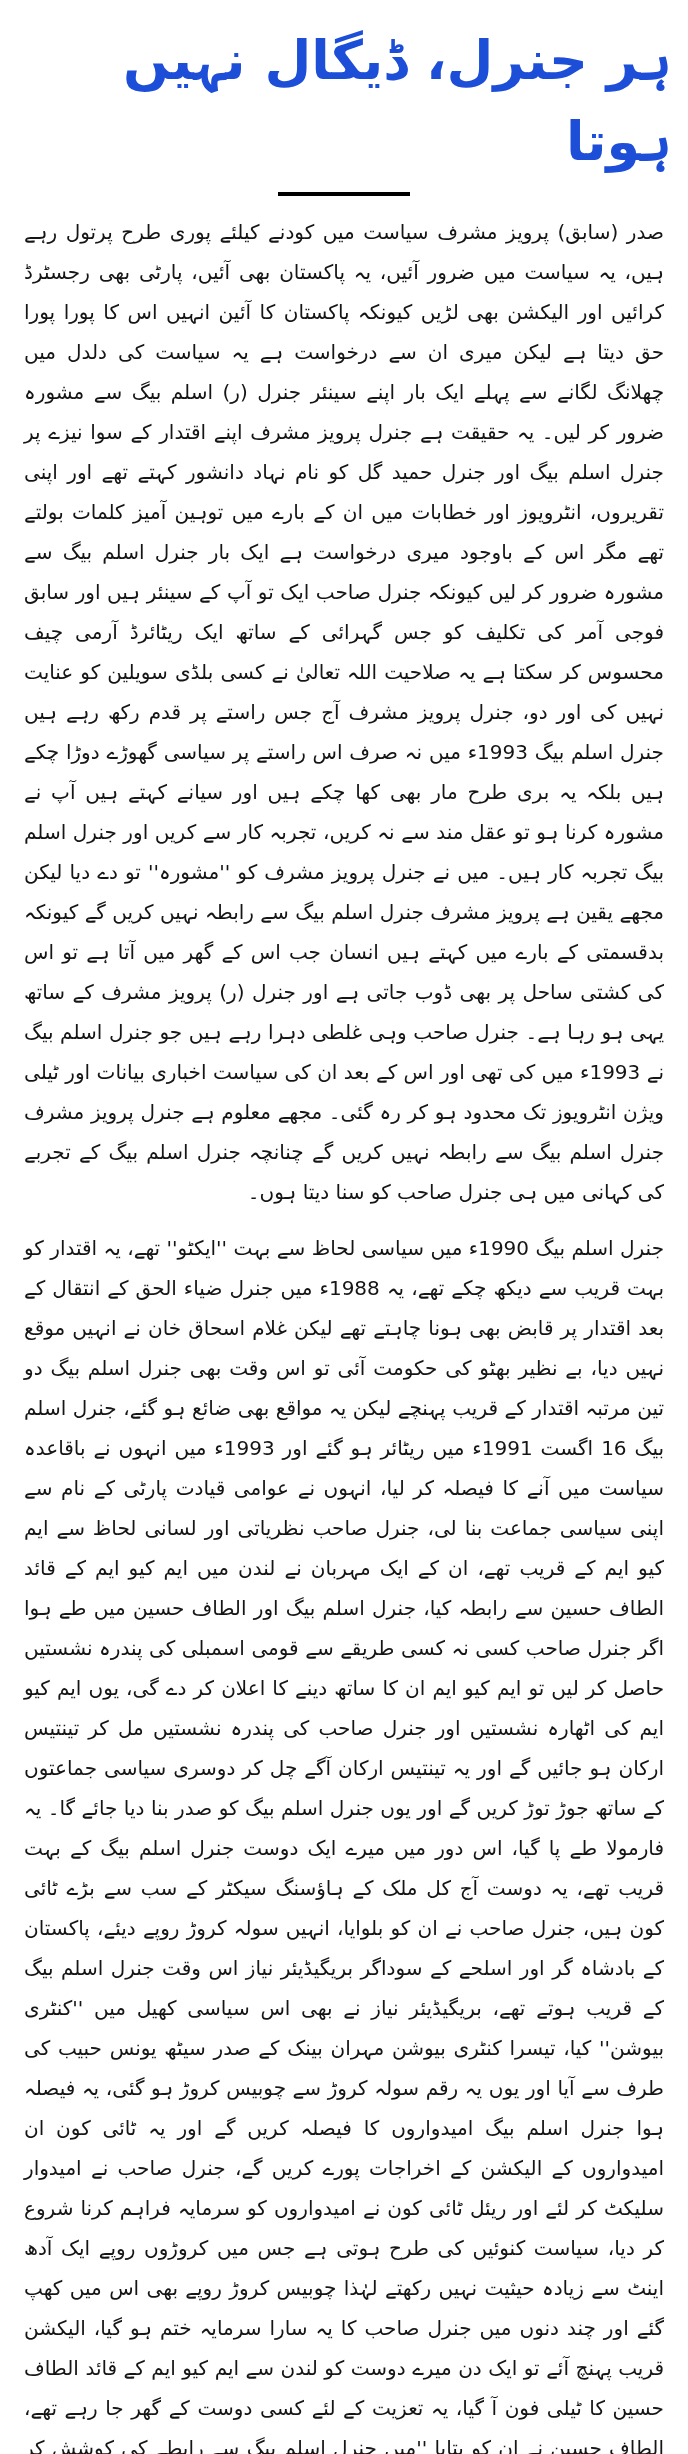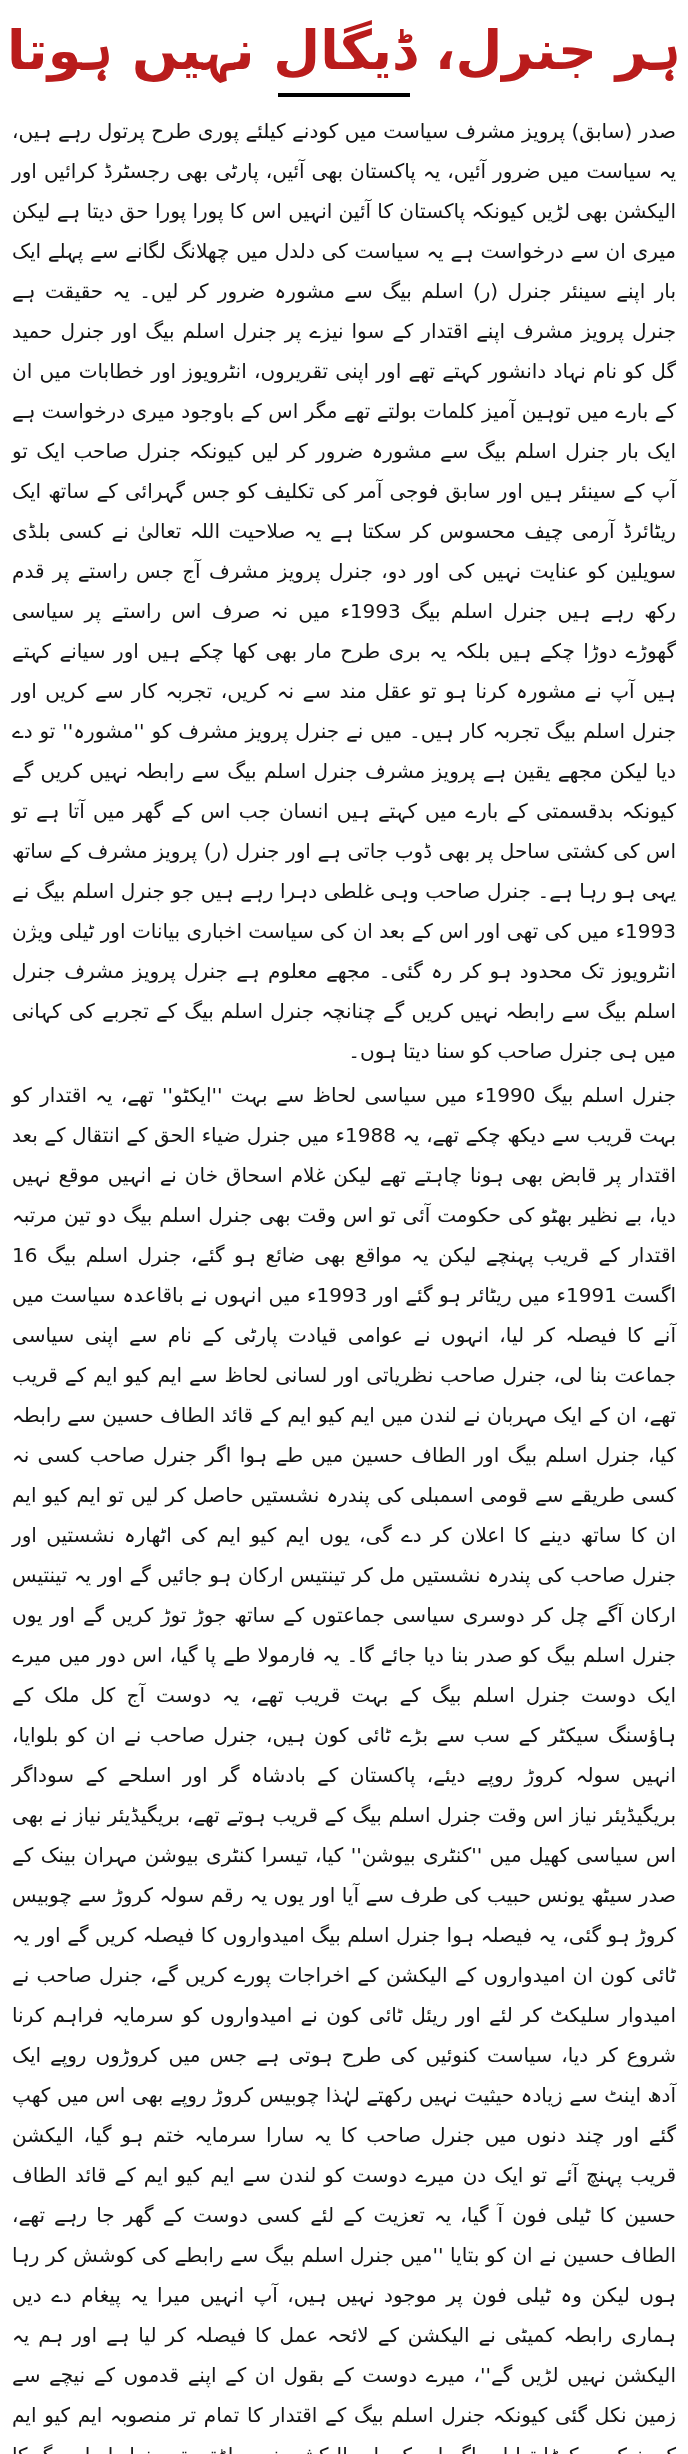--- a/index.html
+++ b/index.html
@@ -12,45 +12,44 @@
     min-height: 2454px;
     margin: 0 auto;
     background: #ffffff;
     color: #111111;
     box-sizing: border-box;
     padding: 6px 6px 20px 6px;
     font-family: "DejaVu Sans", sans-serif;
   }
   .headline {
     direction: rtl;
-    text-align: center;
     font-size: 54px;
     line-height: 1.5;
     font-weight: bold;
-    color: #b91c1c;
-    margin: 0;
+    color: #1d4ed8;
+    margin: 10px;
     padding: 4px 0 0 0;
     font-family: "DejaVu Sans", sans-serif;
   }
   .headline-underline {
     width: 132px;
     height: 4px;
     background: #000000;
     margin: 2px auto 14px auto;
   }
   .article-body {
     direction: rtl;
     text-align: justify;
     font-size: 20px;
     line-height: 40px;
     color: #151515;
     padding: 0 2px;
   }
   .article-body p {
-    margin: 4px;
+    margin: 16px;
     padding: 0;
   }
 </style>
 </head>
 <body>
 
 <div class="page">
 
   <h1 class="headline">ہر جنرل، ڈیگال نہیں ہوتا</h1>
 

